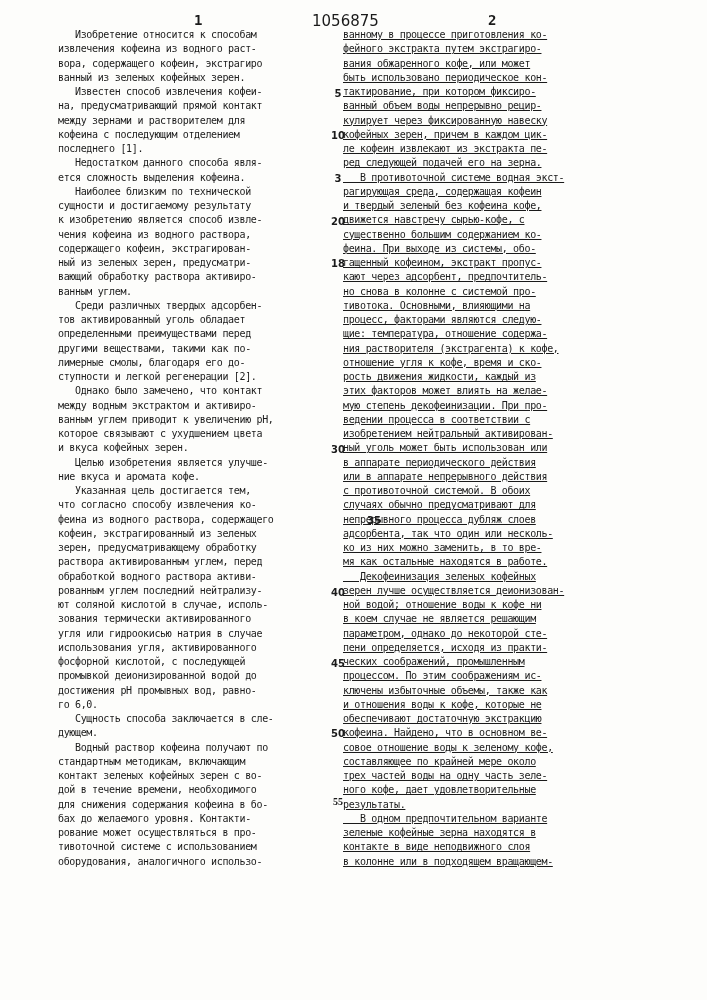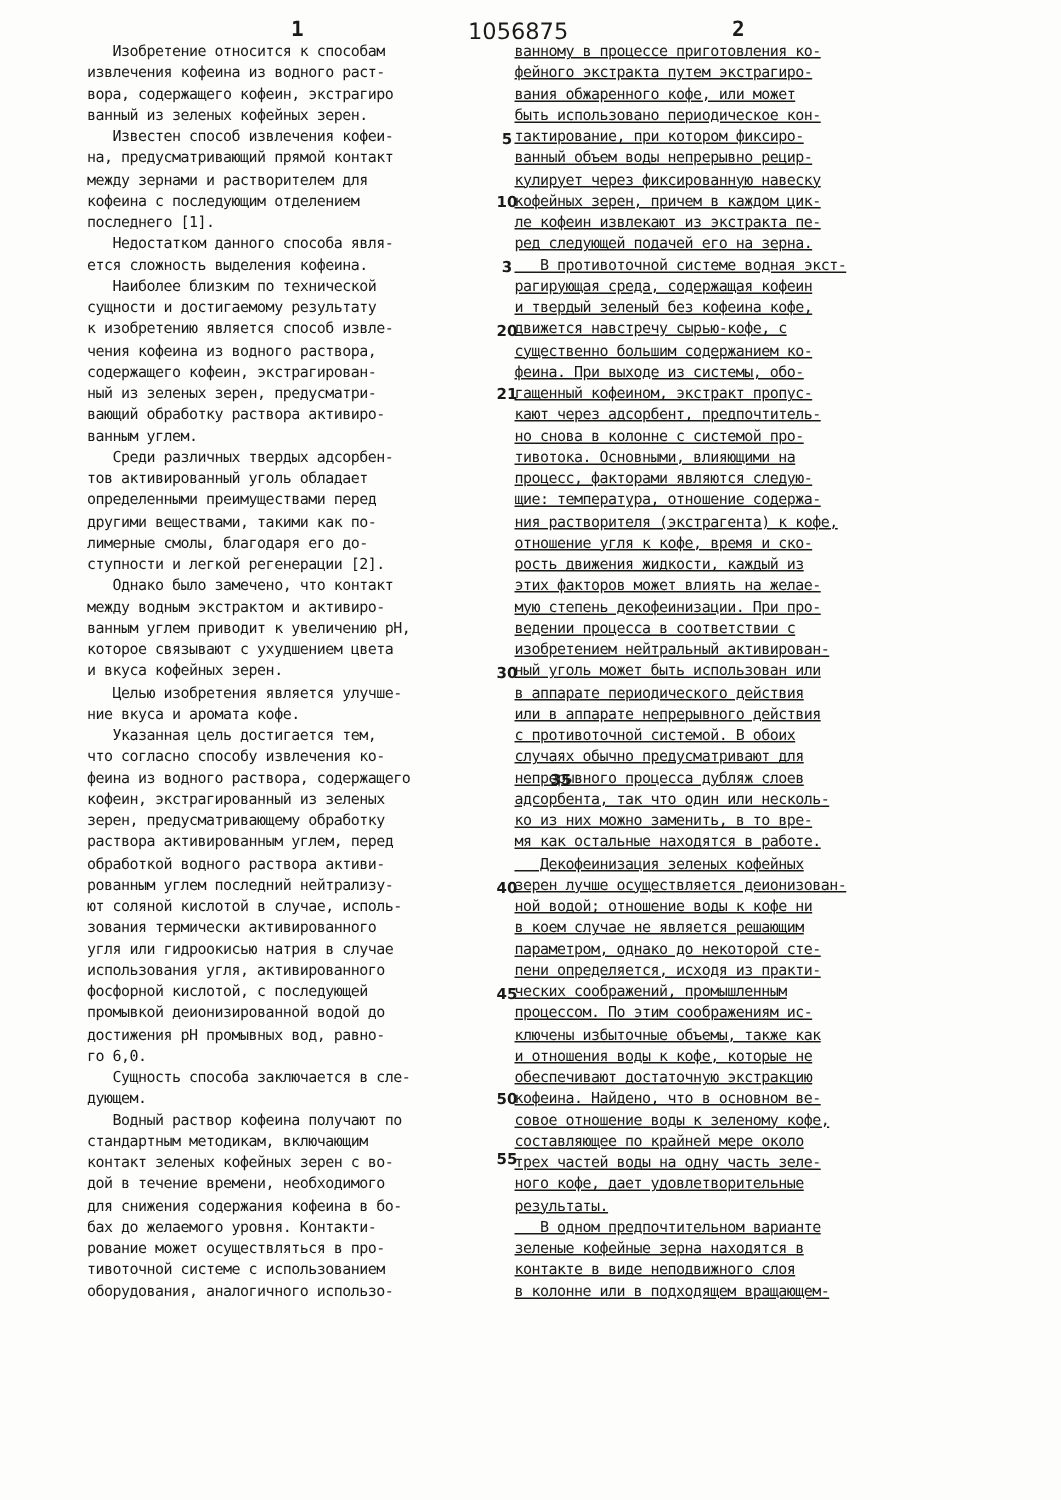--- a/index.html
+++ b/index.html
@@ -25,20 +25,20 @@
 <div class="hdr" id="hdr-num">1056875</div>
 <div class="hdr" id="hdr-right">2</div>
 
 <div class="col" id="col-left"><div><span class="line">   Изобретение относится к способам</span><span class="line">извлечения кофеина из водного раст-</span><span class="line">вора, содержащего кофеин, экстрагиро</span><span class="line">ванный из зеленых кофейных зерен.</span></div><div><span class="line">   Известен способ извлечения кофеи-</span><span class="line">на, предусматривающий прямой контакт</span><span class="line">между зернами и растворителем для</span><span class="line">кофеина с последующим отделением</span><span class="line">последнего [1].</span></div><div><span class="line">   Недостатком данного способа явля-</span><span class="line">ется сложность выделения кофеина.</span></div><div><span class="line">   Наиболее близким по технической</span><span class="line">сущности и достигаемому результату</span><span class="line">к изобретению является способ извле-</span><span class="line">чения кофеина из водного раствора,</span><span class="line">содержащего кофеин, экстрагирован-</span><span class="line">ный из зеленых зерен, предусматри-</span><span class="line">вающий обработку раствора активиро-</span><span class="line">ванным углем.</span></div><div><span class="line">   Среди различных твердых адсорбен-</span><span class="line">тов активированный уголь обладает</span><span class="line">определенными преимуществами перед</span><span class="line">другими веществами, такими как по-</span><span class="line">лимерные смолы, благодаря его до-</span><span class="line">ступности и легкой регенерации [2].</span></div><div><span class="line">   Однако было замечено, что контакт</span><span class="line">между водным экстрактом и активиро-</span><span class="line">ванным углем приводит к увеличению pH,</span><span class="line">которое связывают с ухудшением цвета</span><span class="line">и вкуса кофейных зерен.</span></div><div><span class="line">   Целью изобретения является улучше-</span><span class="line">ние вкуса и аромата кофе.</span></div><div><span class="line">   Указанная цель достигается тем,</span><span class="line">что согласно способу извлечения ко-</span><span class="line">феина из водного раствора, содержащего</span><span class="line">кофеин, экстрагированный из зеленых</span><span class="line">зерен, предусматривающему обработку</span><span class="line">раствора активированным углем, перед</span><span class="line">обработкой водного раствора активи-</span><span class="line">рованным углем последний нейтрализу-</span><span class="line">ют соляной кислотой в случае, исполь-</span><span class="line">зования термически активированного</span><span class="line">угля или гидроокисью натрия в случае</span><span class="line">использования угля, активированного</span><span class="line">фосфорной кислотой, с последующей</span><span class="line">промывкой деионизированной водой до</span><span class="line">достижения pH промывных вод, равно-</span><span class="line">го 6,0.</span></div><div><span class="line">   Сущность способа заключается в сле-</span><span class="line">дующем.</span></div><div><span class="line">   Водный раствор кофеина получают по</span><span class="line">стандартным методикам, включающим</span><span class="line">контакт зеленых кофейных зерен с во-</span><span class="line">дой в течение времени, необходимого</span><span class="line">для снижения содержания кофеина в бо-</span><span class="line">бах до желаемого уровня. Контакти-</span><span class="line">рование может осуществляться в про-</span><span class="line">тивоточной системе с использованием</span><span class="line">оборудования, аналогичного использо-</span></div></div>
 <div class="col" id="col-right"><div><span class="line">ванному в процессе приготовления ко-</span><span class="line">фейного экстракта путем экстрагиро-</span><span class="line">вания обжаренного кофе, или может</span><span class="line">быть использовано периодическое кон-</span><span class="line">тактирование, при котором фиксиро-</span><span class="line">ванный объем воды непрерывно рецир-</span><span class="line">кулирует через фиксированную навеску</span><span class="line">кофейных зерен, причем в каждом цик-</span><span class="line">ле кофеин извлекают из экстракта пе-</span><span class="line">ред следующей подачей его на зерна.</span><span class="line">   В противоточной системе водная экст-</span><span class="line">рагирующая среда, содержащая кофеин</span><span class="line">и твердый зеленый без кофеина кофе,</span><span class="line">движется навстречу сырью-кофе, с</span><span class="line">существенно большим содержанием ко-</span><span class="line">феина. При выходе из системы, обо-</span><span class="line">гащенный кофеином, экстракт пропус-</span><span class="line">кают через адсорбент, предпочтитель-</span><span class="line">но снова в колонне с системой про-</span><span class="line">тивотока. Основными, влияющими на</span><span class="line">процесс, факторами являются следую-</span><span class="line">щие: температура, отношение содержа-</span><span class="line">ния растворителя (экстрагента) к кофе,</span><span class="line">отношение угля к кофе, время и ско-</span><span class="line">рость движения жидкости, каждый из</span><span class="line">этих факторов может влиять на желае-</span><span class="line">мую степень декофеинизации. При про-</span><span class="line">ведении процесса в соответствии с</span><span class="line">изобретением нейтральный активирован-</span><span class="line">ный уголь может быть использован или</span><span class="line">в аппарате периодического действия</span><span class="line">или в аппарате непрерывного действия</span><span class="line">с противоточной системой. В обоих</span><span class="line">случаях обычно предусматривают для</span><span class="line">непрерывного процесса дубляж слоев</span><span class="line">адсорбента, так что один или несколь-</span><span class="line">ко из них можно заменить, в то вре-</span><span class="line">мя как остальные находятся в работе.</span></div><div><span class="line">   Декофеинизация зеленых кофейных</span><span class="line">зерен лучше осуществляется деионизован-</span><span class="line">ной водой; отношение воды к кофе ни</span><span class="line">в коем случае не является решающим</span><span class="line">параметром, однако до некоторой сте-</span><span class="line">пени определяется, исходя из практи-</span><span class="line">ческих соображений, промышленным</span><span class="line">процессом. По этим соображениям ис-</span><span class="line">ключены избыточные объемы, также как</span><span class="line">и отношения воды к кофе, которые не</span><span class="line">обеспечивают достаточную экстракцию</span><span class="line">кофеина. Найдено, что в основном ве-</span><span class="line">совое отношение воды к зеленому кофе,</span><span class="line">составляющее по крайней мере около</span><span class="line">трех частей воды на одну часть зеле-</span><span class="line">ного кофе, дает удовлетворительные</span><span class="line">результаты.</span></div><div><span class="line">   В одном предпочтительном варианте</span><span class="line">зеленые кофейные зерна находятся в</span><span class="line">контакте в виде неподвижного слоя</span><span class="line">в колонне или в подходящем вращающем-</span></div></div>
 <div id="line-numbers">
     <div class="ln" style="top: 88px;">5</div>
     <div class="ln" style="top: 130px; text-align: center;">10</div>
     <div class="ln" style="top: 173px;">3</div>
     <div class="ln" style="top: 216px;">20</div>
-    <div class="ln" style="top: 258px;">21</div>
+    <div class="ln" style="top: 258px;">18</div>
     <div class="ln" style="top: 444px;">30</div>
     <div class="ln" style="top: 515px; margin-left: 36px;">35</div>
     <div class="ln" style="top: 587px;">40</div>
     <div class="ln" style="top: 658px;">45</div>
     <div class="ln" style="top: 728px;">50</div>
-    <div class="ln" style="top: 768px;">55</div>
+    <div class="ln" style="top: 796px; font-family: Liberation Serif, serif;">55</div>
   </div>
 
 </body></html>

